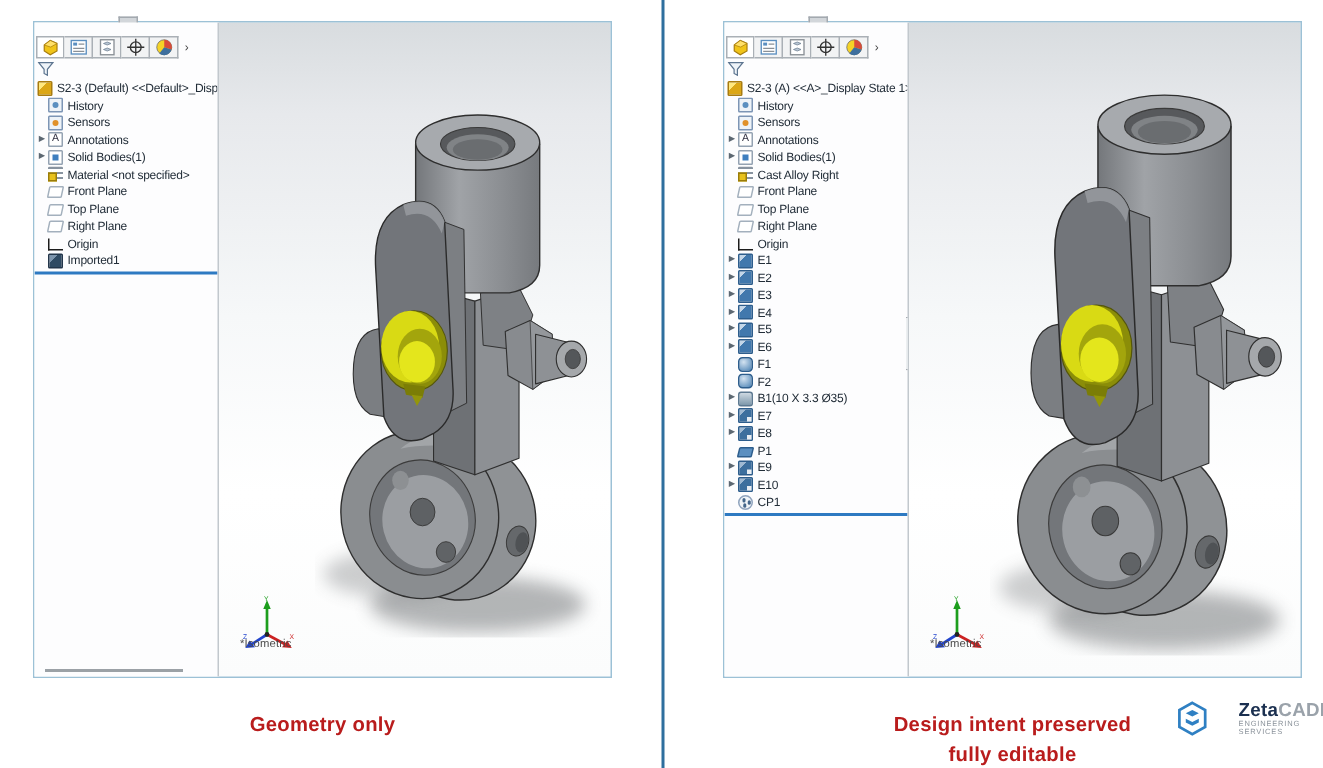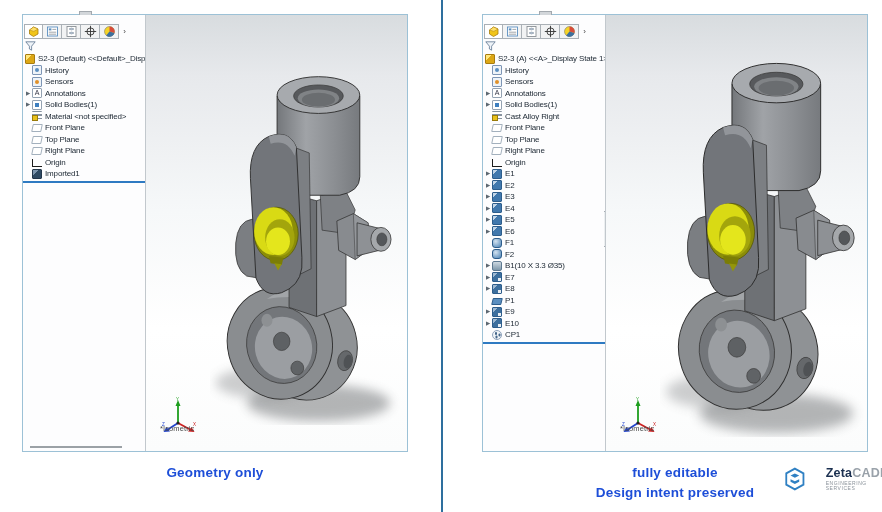--- a/index.html
+++ b/index.html
@@ -73,22 +73,22 @@
   
   .gfx{position:absolute;left:123px;top:0;right:0;bottom:0;}
   .model{position:absolute;}
   .viewport.left .model{right:4px;bottom:26px;height:386px;}
   .viewport.right .model{right:0px;bottom:14px;height:414px;}
   .triad{position:absolute;left:16px;bottom:16px;width:36px;height:38px;}
   .orient-label{position:absolute;left:14px;bottom:18px;font-size:7.5px;color:#4a4a4a;letter-spacing:0.1px;}
   .panel-grab{position:absolute;right:-6px;top:196px;width:6px;height:34px;background:#eceff1;border:1px solid #a6acb2;border-left:none;border-radius:0 4px 4px 0;}
 
   
-  .caption{position:absolute;top:463px;width:386px;text-align:center;
-    font-size:13.5px;font-weight:bold;color:#1d4ed8;line-height:1.45;letter-spacing:0.2px;}
+  .caption{position:absolute;top:473px;width:386px;text-align:center;
+    font-size:13.5px;font-weight:bold;color:#b91c1c;line-height:1.45;letter-spacing:0.2px;}
   .caption.left{left:22px;}
   .caption.right{left:482px;}
 
   
   .logo{position:absolute;left:784px;top:466px;display:flex;align-items:center;gap:20px;}
   .logo-text{display:flex;flex-direction:column;line-height:1;}
   .logo-name{font-size:12.5px;font-weight:bold;letter-spacing:0.2px;}
   .logo-name .b1{color:#1b3050;}
   .logo-name .b2{color:#9aa2aa;font-weight:bold;}
   .logo-tagline{font-size:5px;color:#8a929a;letter-spacing:0.55px;margin-top:2px;}
@@ -510,22 +510,22 @@
         <use href="#triadShape"></use>
       </svg>
     <div class="orient-label">*Isometric</div>
   </div>
 </div>
 
 <div class="caption left">
   <div>Geometry only</div>
 </div>
 <div class="caption right">
+  <div>Design intent preserved</div>
   <div>fully editable</div>
-  <div>Design intent preserved</div>
 </div>
 
 <div class="logo">
   <svg width="24" height="26" viewBox="0 0 24 26">
     <path d="M12 1.5 L21.5 6.8 V19.2 L12 24.5 L2.5 19.2 V6.8 Z" fill="none" stroke="#2f80c3" stroke-width="2"></path>
     <path d="M7.2 9.2 L12 6.8 L16.8 9.2 L12 11.6 Z" fill="#2f80c3"></path>
     <path d="M7.2 13.2 L12 15.6 L16.8 13.2 L16.8 16 L12 18.4 L7.2 16 Z" fill="#2f80c3"></path>
   </svg>
   <div class="logo-text">
     <div class="logo-name"><span class="b1">Zeta</span><span class="b2">CADD</span></div>

